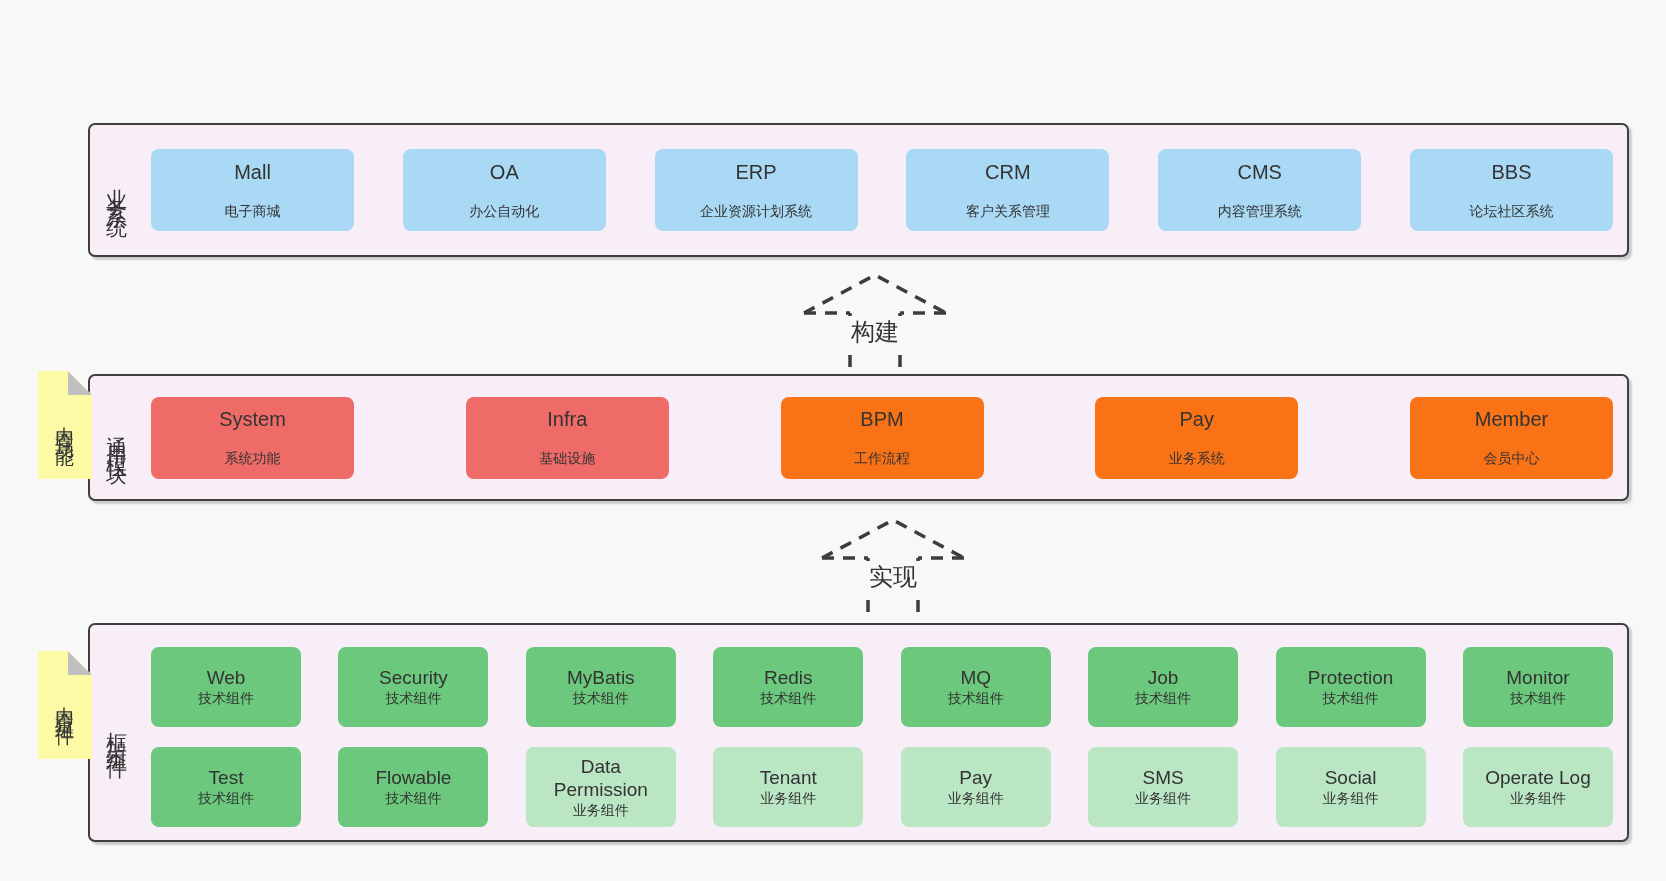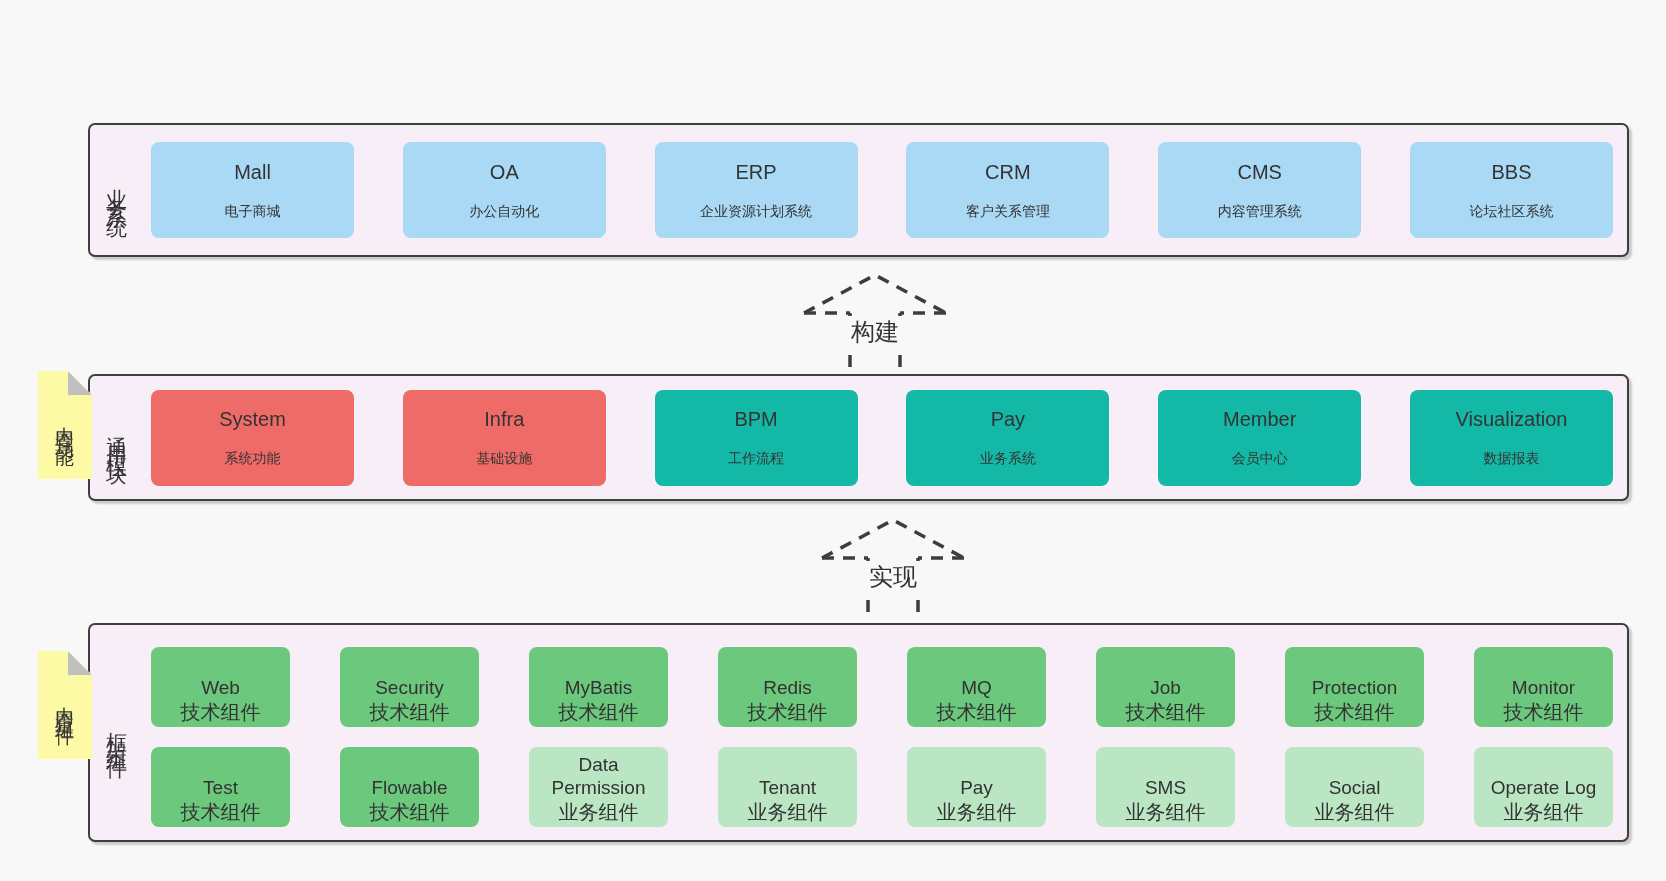--- a/index.html
+++ b/index.html
@@ -24,32 +24,32 @@
   .vtext{
     writing-mode:vertical-rl;text-orientation:upright;
     font-size:21px;letter-spacing:9px;line-height:1;color:#333;
   }
   
   .row{position:absolute;left:61px;right:14px;display:flex;justify-content:space-between;}
   .rowmid{top:50%;transform:translateY(-50%);}
   .row1{top:22px;}
   .row2{top:122px;gap:8px;}
   .box{
-    width:203px;height:96px;border-radius:8px;box-sizing:border-box;
+    width:203px;height:82px;border-radius:8px;box-sizing:border-box;
     display:flex;flex-direction:column;align-items:center;justify-content:center;
     text-align:center;padding:2px 6px;
   }
-  .c3 .box{width:139px;height:80px;justify-content:flex-end;}
+  .c3 .box{width:150px;height:80px;}
   .box .name{font-size:20px;line-height:1.25;}
   .box .desc{font-size:14px;line-height:1.25;margin-top:18px;}
   .c3 .box .name{font-size:19px;}
-  .c3 .box .desc{font-size:20px;margin-top:0;}
+  .c3 .box .desc{font-size:14px;margin-top:0;}
   .blue{background:#a9d9f4;}
   .red{background:#ef6b67;}
-  .pink{background:#14b8a6;}
+  .pink{background:#f97316;}
   .green{background:#6bc87c;}
   .green-light{background:#bae6c4;}
   
   .note{
     position:absolute;width:54px;height:108px;background:#fcfaa5;z-index:5;
     clip-path:polygon(0 0,calc(100% - 24px) 0,100% 24px,100% 100%,0 100%);
     display:flex;align-items:center;justify-content:center;
   }
   .note .fold{
     position:absolute;top:0;right:0;width:24px;height:24px;background:#c0c0c0;
@@ -140,24 +140,20 @@
       <div class="desc">工作流程</div>
     </div>
     <div class="box pink">
       <div class="name">Pay</div>
       <div class="desc">业务系统</div>
     </div>
     <div class="box pink">
       <div class="name">Member</div>
       <div class="desc">会员中心</div>
     </div>
-    <div class="box pink">
-      <div class="name">Visualization</div>
-      <div class="desc">数据报表</div>
-    </div>
   </div>
 </div>
 
 <div class="arrow arrow2">
   <svg viewBox="0 0 158 98">
     <polyline points="8,41 79,3 150,41"></polyline>
     <line x1="8" y1="41" x2="54" y2="41"></line>
     <line x1="150" y1="41" x2="104" y2="41"></line>
     <line x1="54" y1="41" x2="54" y2="98"></line>
     <line x1="104" y1="41" x2="104" y2="98"></line>

